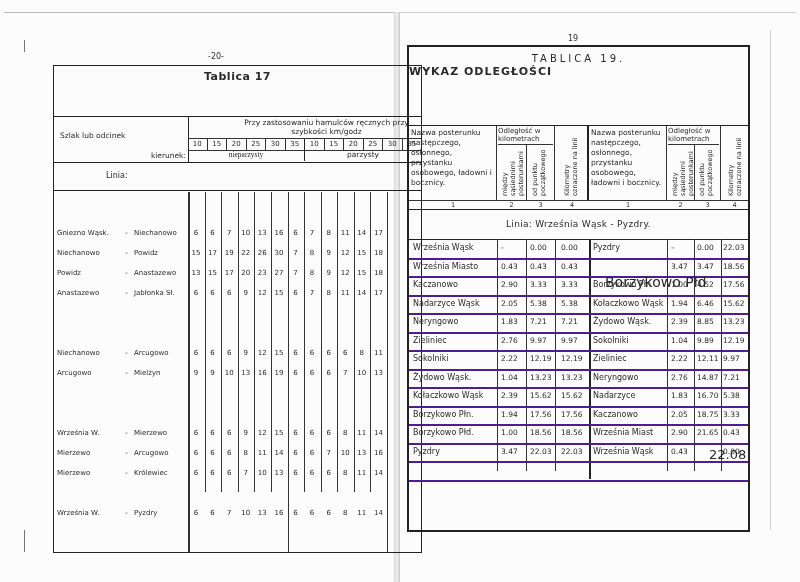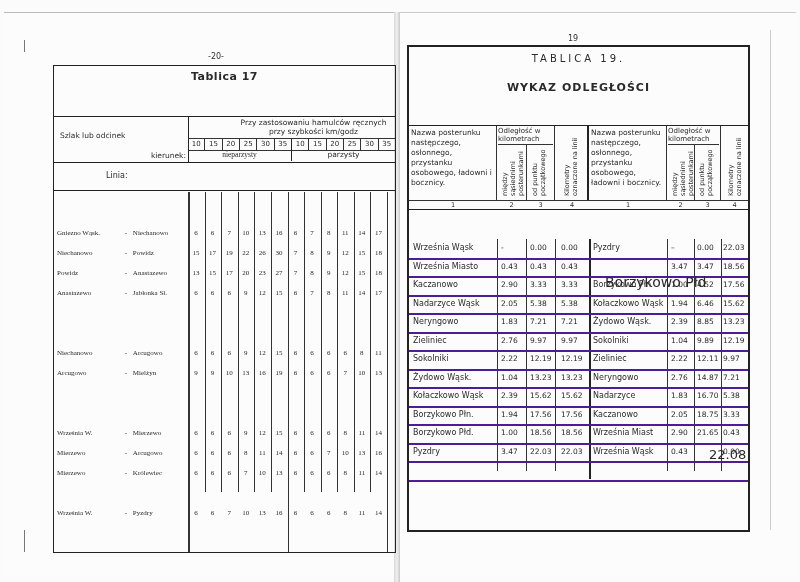--- a/index.html
+++ b/index.html
@@ -10,49 +10,49 @@
   }
   .page { position:absolute; top:12px; height:564px; background:#fcfcfc; }
   .page.left { left:4px; width:392px; border-top:1px solid #bbb; }
   .page.right { left:398px; width:398px; border-top:1px solid #ccc; }
   .spine { position:absolute; left:394px; top:12px; width:6px; height:570px;
            background:linear-gradient(90deg,#d8d8d8,#f0f0f0,#c8c8c8); }
   .edge-mark { position:absolute; width:1px; background:#777; }
   .pnum { position:absolute; font-size:8px; color:#333; }
 
   
-  .t17 { position:absolute; left:53px; top:65px; width:343px; height:488px;
+  .t17 { position:absolute; left:53px; top:65px; width:369px; height:488px;
          border:1.5px solid #222; box-sizing:border-box; }
   .t17 .title { text-align:center; font-size:11px; font-weight:bold; margin-top:4px; letter-spacing:0.5px; }
   .t17 .subtitle { font-size:8px; padding:1px 6px; line-height:13px; text-align:center; }
   .t17 .hdr { position:absolute; left:0; right:0; top:50px; height:45px; border-top:1.5px solid #222; border-bottom:1.5px solid #222; }
   .t17 .hdr .lhead { position:absolute; left:0; top:0; width:134px; height:45px; border-right:1.5px solid #222; font-size:7.5px; }
   .t17 .hdr .lhead .a { position:absolute; left:6px; top:14px; }
   .t17 .hdr .lhead .b { position:absolute; right:2px; bottom:2px; }
   .t17 .hdr .rhead { position:absolute; left:134px; right:0; top:0; height:45px; font-size:7.5px;padding-left:44px; }
   .t17 .hdr .rhead .cap { text-align:center; line-height:9px; margin-top:1px; }
   .t17 .speeds { position:absolute; left:0; right:0; top:21px; height:11px; display:flex; border-top:1px solid #333; border-bottom:1px solid #333; }
   .t17 .speeds span { flex:1; border-right:1px solid #333; text-align:center; font-size:7px; line-height:11px; }
   .t17 .dirs { position:absolute; left:0; right:0; top:32px; height:12px; display:flex; }
   .t17 .dirs span { flex:1; text-align:center; font-size:7.5px; line-height:12px; }
   .t17 .dirs span:first-child { border-right:1.5px solid #222;font-family:Liberation Serif, serif; }
   .t17 .linia { position:absolute; left:0; right:0; top:96px; height:28px; border-bottom:1.5px solid #222; font-size:8px; line-height:28px; }
   .t17 .linia .lab { position:absolute; left:52px; }
   .t17 .linia .val { position:absolute; left:138px; letter-spacing:0.3px; }
-  .t17 .body { position:absolute; left:0; right:0; top:126px; bottom:0;font-family:Liberation Serif, serif; }
+  .t17 .body { position:absolute; left:0; right:0; top:126px; bottom:0; }
   .t17 .vline { position:absolute; top:0; width:1px; background:#333; }
   .t17 .row { position:absolute; left:0; right:0; height:16px; font-size:7px; }
   .t17 .row .name { position:absolute; left:3px; top:3px; white-space:nowrap; }
   .t17 .row .cell { position:absolute; top:3px; width:16px; text-align:center; }
 
   
   .t19 { position:absolute; left:407px; top:45px; width:343px; height:487px;
          border:2px solid #222; box-sizing:border-box; }
   .t19 .title1 { text-align:center; font-size:10px; letter-spacing:3px; margin-top:6px; }
-  .t19 .title2 { text-align:center; font-size:11px; font-weight:bold; letter-spacing:1px; margin-top:17px; }
+  .t19 .title2 { font-size:11px; font-weight:bold; letter-spacing:1px; margin-top:1px; }
   .t19 .sub { text-align:center; font-size:8px; line-height:12px; padding:0 4px; }
   .t19 .hdr { position:absolute; left:0; right:0; top:78px; height:84px; border-top:1.5px solid #222; }
   .t19 .hcell { position:absolute; top:0; height:74px; border-right:1px solid #333; font-size:7.5px; line-height:10px; box-sizing:border-box; padding:2px; }
   .t19 .vert { writing-mode:vertical-rl; transform:rotate(180deg); font-size:6.5px; line-height:8px; position:absolute; }
   .t19 .colnums { position:absolute; left:0; right:0; top:74px; height:8px; border-top:1px solid #333; border-bottom:1.5px solid #222; font-size:6.5px; }
   .t19 .colnums span { position:absolute; top:0; text-align:center; line-height:8px; }
   .t19 .linia { position:absolute; left:0; right:0; top:162px; height:30px; text-align:center; font-size:9px; line-height:30px; border-bottom:1.5px solid #222; letter-spacing:0.3px; }
   .t19 .grid { position:absolute; left:0; right:0; top:192px; height:240px; }
   .t19 .grow { position:absolute; left:0; right:0; height:22px; border-bottom:2px solid #4c1d95; font-size:8px; }
   .t19 .grow span { position:absolute; top:5px; white-space:nowrap; }
@@ -299,20 +299,21 @@
       <span style="left:0;width:88px;">1</span>
       <span style="left:88px;width:29px;">2</span>
       <span style="left:117px;width:29px;">3</span>
       <span style="left:146px;width:34px;">4</span>
       <span style="left:180px;width:78px;">1</span>
       <span style="left:258px;width:27px;">2</span>
       <span style="left:285px;width:27px;">3</span>
       <span style="left:312px;width:27px;">4</span>
     </div>
   </div>
+  <div class="linia">Linia: Września Wąsk - Pyzdry.</div>
   <div class="grid" id="t19grid">
       <div class="gv" style="left: 88px; height: 232px;"></div>
       <div class="gv" style="left: 117px; height: 232px;"></div>
       <div class="gv" style="left: 146px; height: 232px;"></div>
       <div class="gv thick" style="left: 180px; height: 240px;"></div>
       <div class="gv" style="left: 258px; height: 232px;"></div>
       <div class="gv" style="left: 285px; height: 232px;"></div>
       <div class="gv" style="left: 312px; height: 232px;"></div>
       <div class="grow" style="top: 0px; height: 18.5px;">
         <span style="left: 4px; top: 4px; font-size: 8px;">Września Wąsk</span>

